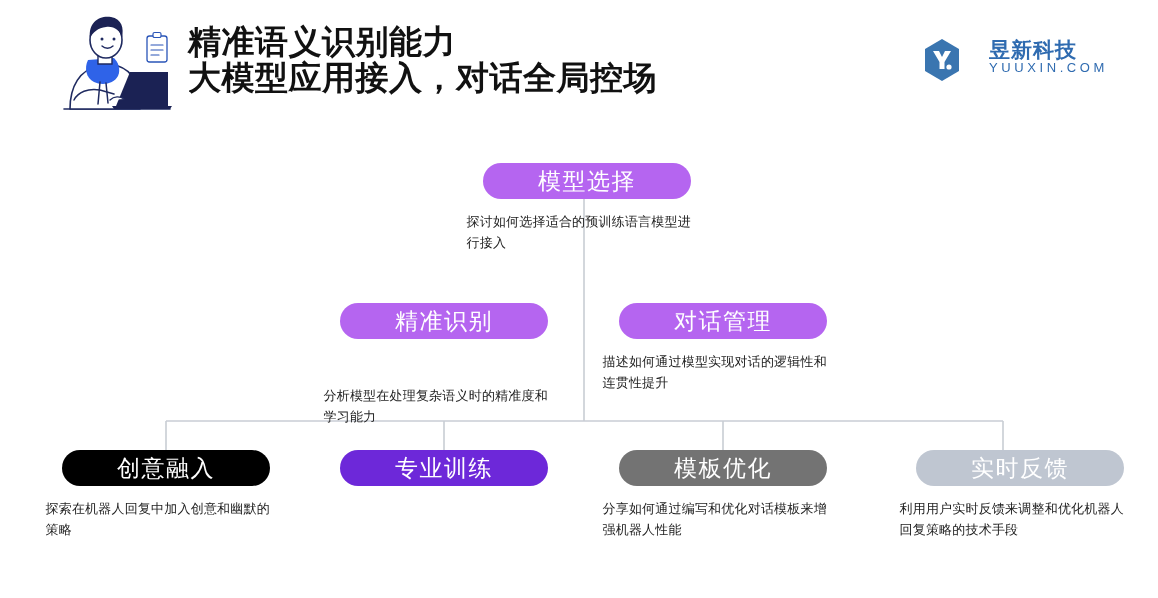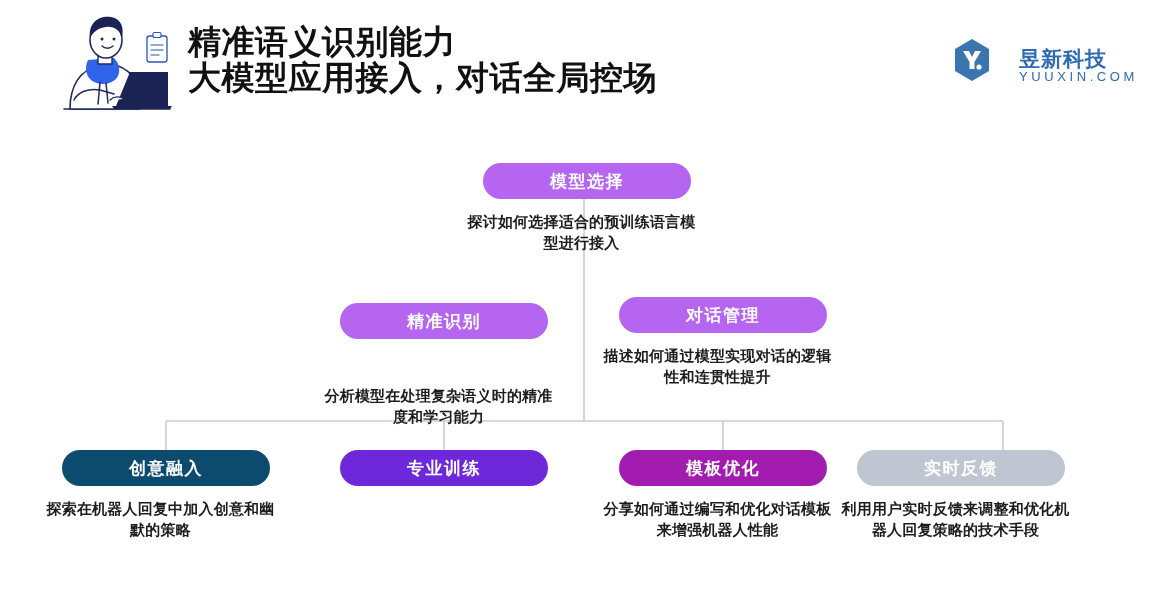--- a/index.html
+++ b/index.html
@@ -35,23 +35,23 @@
   .title-line {
     font-size: 33px;
     font-weight: bold;
     color: #111111;
     line-height: 36px;
     letter-spacing: 0.5px;
     white-space: nowrap;
   }
   #brand-logo {
     position: absolute;
-    right: 20px; top: 38px;
+    right: 50px; top: 38px;
     display: flex;
-    align-items: flex-end;
+    align-items: flex-start;
     gap: 27px;
   }
   #brand-mark { width: 40px; height: 44px; flex: none; }
   #brand-text { display: flex; flex-direction: column; justify-content: center; }
   #brand-name {
     font-size: 21px;
     font-weight: bold;
     color: #2f6bb0;
     line-height: 23px;
     letter-spacing: 1px;
@@ -87,62 +87,61 @@
   .node-pill {
     border-radius: 999px;
     height: 36px;
     display: flex;
     align-items: center;
     justify-content: center;
     box-sizing: border-box;
     padding: 0 14px;
   }
   .node-title {
-    font-size: 17px;
-    font-weight: bold;
+    font-size: 23px;
+    font-weight: normal;
     color: #ffffff;
     letter-spacing: 1.5px;
     white-space: nowrap;
   }
   .node-desc {
     margin-top: 12px;
-    font-size: 15px;
+    font-size: 13px;
     color: #1d1d1d;
     line-height: 21px;
-    text-align: center;
+    text-align: left;
     letter-spacing: 0.2px;
-    font-weight: bold;
   }
 
   
   #node-root        { left: 483px; top: 33px;  width: 208px; }
   #node-root .node-pill    { width: 208px; }
   #node-root .node-desc    { width: 230px; margin-left: -11px; }
 
   #node-precise     { left: 340px; top: 173px; width: 208px; gap: 34px; }
   #node-precise .node-pill { width: 208px; }
   #node-precise .node-desc { width: 230px; margin-left: -11px; }
 
-  #node-dialogue    { left: 619px; top: 167px; width: 208px; }
+  #node-dialogue    { left: 619px; top: 173px; width: 208px; }
   #node-dialogue .node-pill { width: 208px; }
   #node-dialogue .node-desc { width: 230px; margin-left: -11px; }
 
   #node-creative    { left: 62px;  top: 320px; width: 208px; }
   #node-creative .node-pill { width: 208px; }
   #node-creative .node-desc { width: 230px; margin-left: -11px; }
 
   #node-training    { left: 340px; top: 320px; width: 208px; }
   #node-training .node-pill { width: 208px; }
   #node-training .node-desc { width: 230px; margin-left: -11px; }
 
   #node-template    { left: 619px; top: 320px; width: 208px; }
   #node-template .node-pill { width: 208px; }
   #node-template .node-desc { width: 230px; margin-left: -11px; }
 
-  #node-feedback    { left: 857px; top: 320px; width: 208px; }
+  #node-feedback    { left: 916px; top: 320px; width: 208px; }
   #node-feedback .node-pill { width: 208px; }
   #node-feedback .node-desc { width: 230px; margin-left: -11px; }
 </style>
 </head>
 <body>
 
 <div id="header">
 
   <div id="hero-illustration">
     <svg viewBox="0 0 140 112" width="140" height="112">
@@ -228,34 +227,34 @@
   </div>
 
   <div class="node" id="node-dialogue">
     <div class="node-pill" style="background:#b565f0">
       <span class="node-title">对话管理</span>
     </div>
     <div class="node-desc">描述如何通过模型实现对话的逻辑性和连贯性提升</div>
   </div>
 
   <div class="node" id="node-creative">
-    <div class="node-pill" style="background:#0c4a6e">
+    <div class="node-pill" style="background:#000000">
       <span class="node-title">创意融入</span>
     </div>
     <div class="node-desc">探索在机器人回复中加入创意和幽默的策略</div>
   </div>
 
   <div class="node" id="node-training">
     <div class="node-pill" style="background:#6d28d9">
       <span class="node-title">专业训练</span>
     </div>
   </div>
 
   <div class="node" id="node-template">
-    <div class="node-pill" style="background:#a21caf">
+    <div class="node-pill" style="background:#737373">
       <span class="node-title">模板优化</span>
     </div>
     <div class="node-desc">分享如何通过编写和优化对话模板来增强机器人性能</div>
   </div>
 
   <div class="node" id="node-feedback">
     <div class="node-pill" style="background:#bfc6d1">
       <span class="node-title">实时反馈</span>
     </div>
     <div class="node-desc">利用用户实时反馈来调整和优化机器人回复策略的技术手段</div>

